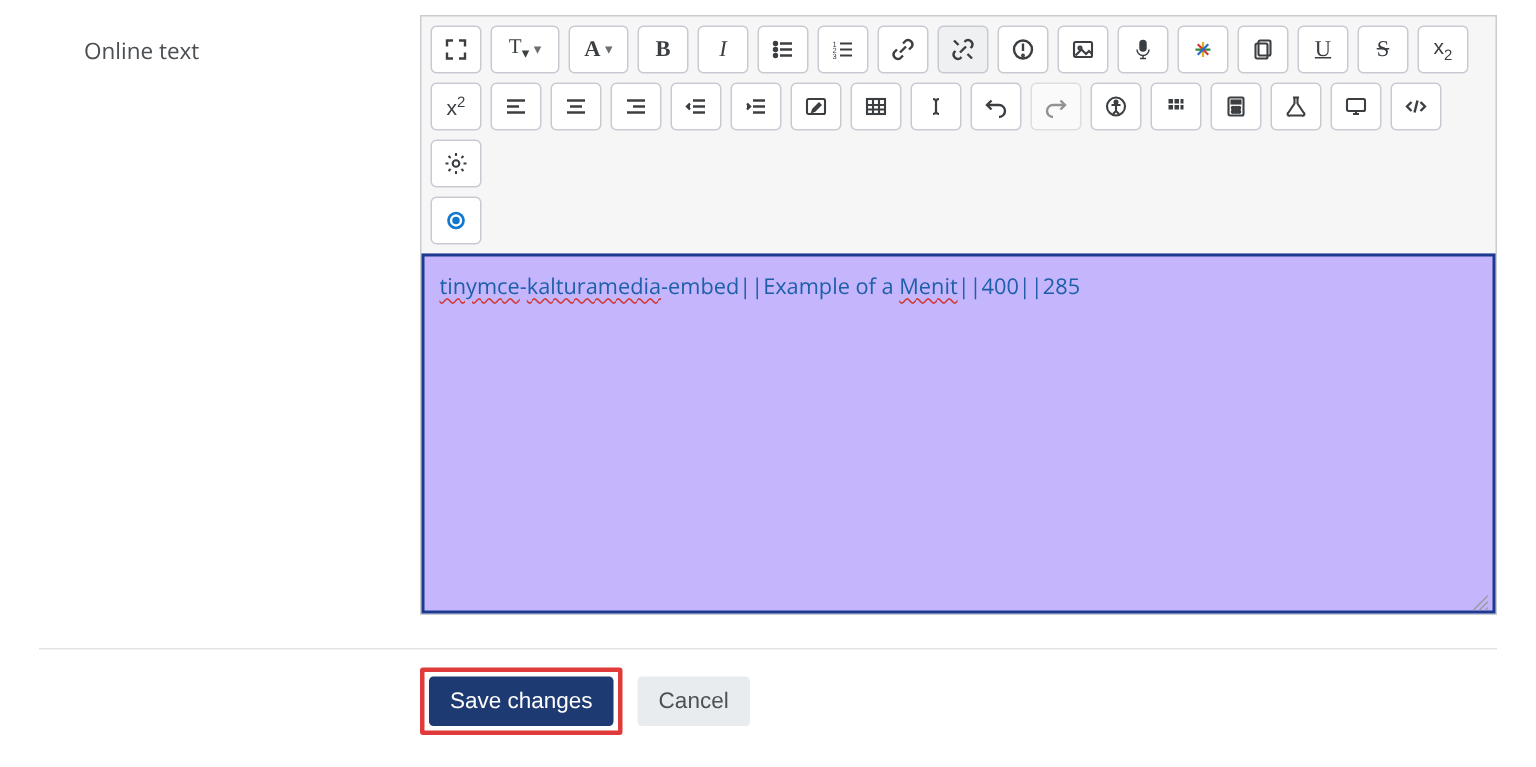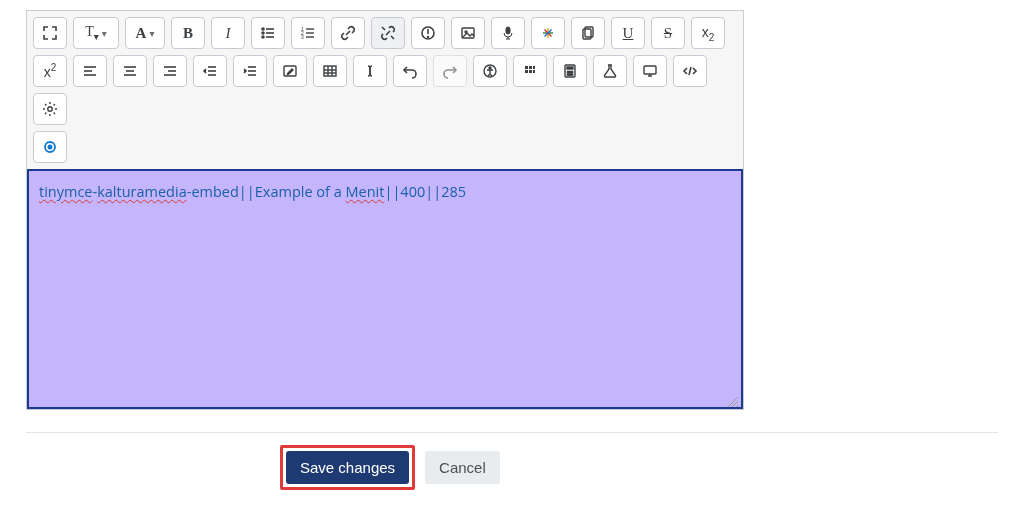--- a/index.html
+++ b/index.html
@@ -130,20 +130,21 @@
     border:3px solid #e03a3a;
     padding:3px;
     border-radius:2px;
     display:inline-flex;
   }
 </style>
 </head>
 <body>
 
 <div class="form-row">
+  <div class="label-col">Online text</div>
   <div class="field-col">
     <div class="editor">
 
       <div class="toolbar">
         <button class="tb-btn">
           <span>
             <svg viewBox="0 0 16 16" fill="none" stroke="#3c3f42" stroke-width="1.6">
               <polyline points="2,6 2,2 6,2"></polyline>
                 <polyline points="10,2 14,2 14,6"></polyline>
               <polyline points="14,10 14,14 10,14"></polyline>

